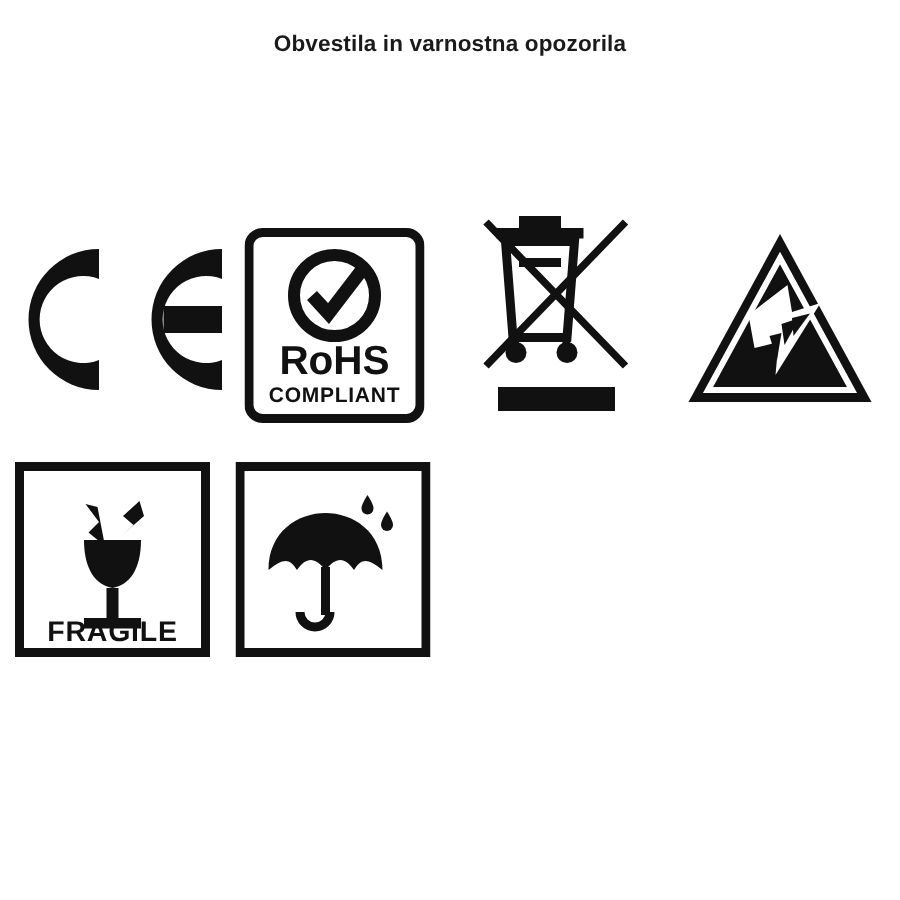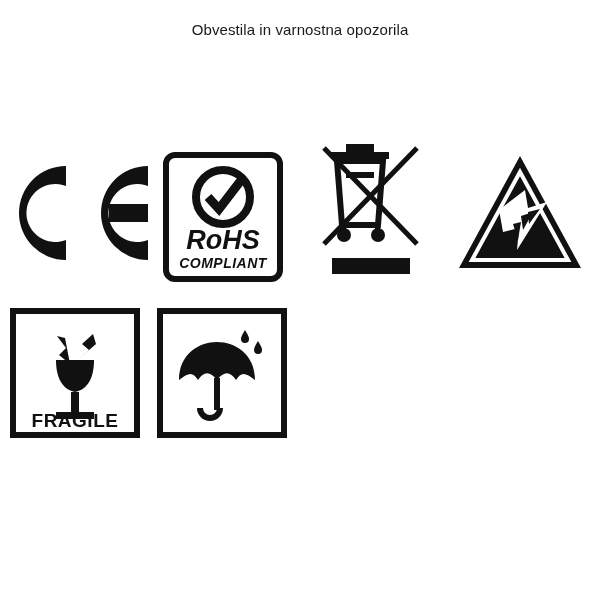--- a/index.html
+++ b/index.html
@@ -17,20 +17,21 @@
   }
   #page-title {
     position: absolute;
     top: 21px;
     left: 0;
     width: 600px;
     text-align: center;
     font-size: 15px;
     color: #1a1a1a;
     letter-spacing: 0.1px;
+    font-weight: bold;
   }
   .symbols {
     position: absolute;
     top: 130px;
     left: 0;
     width: 600px;
   }
   .row {
     position: relative;
     width: 600px;
@@ -44,21 +45,20 @@
     top: 28px;
     width: 150px;
     height: 110px;
   }
   
   #sym-rohs {
     left: 163px;
     top: 22px;
     width: 120px;
     height: 118px;
-    font-style: italic;
   }
   
   #sym-weee {
     left: 318px;
     top: 10px;
     width: 105px;
     height: 155px;
   }
   
   #sym-esd {

